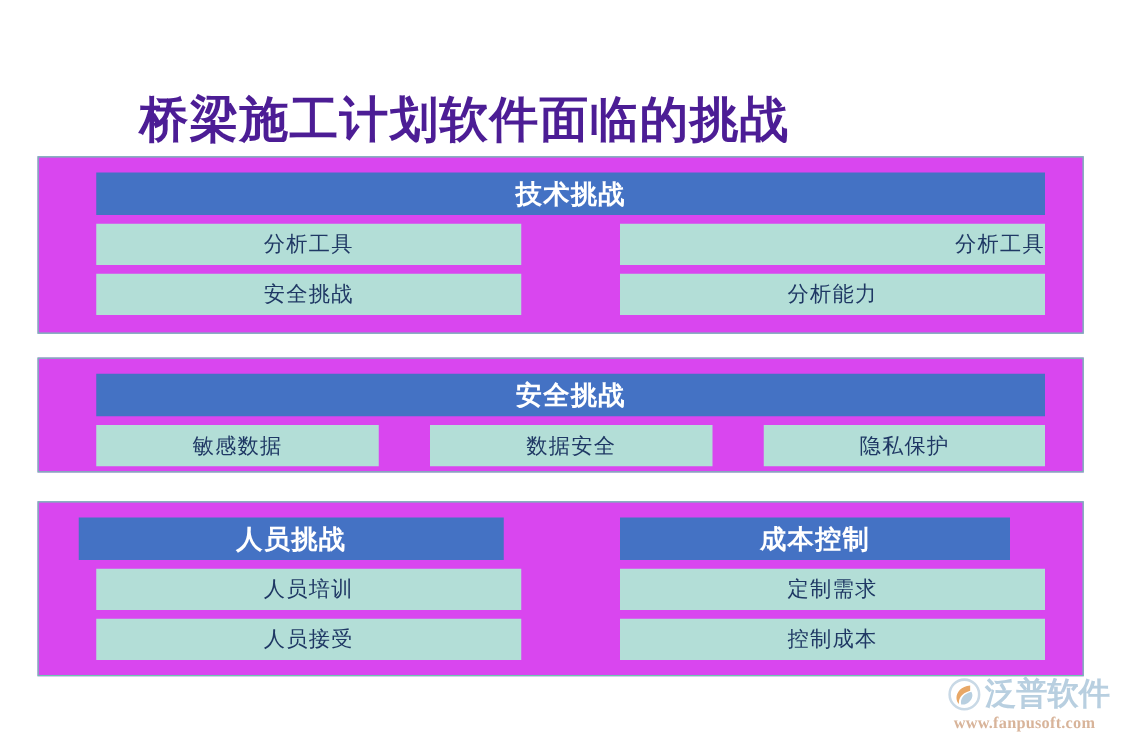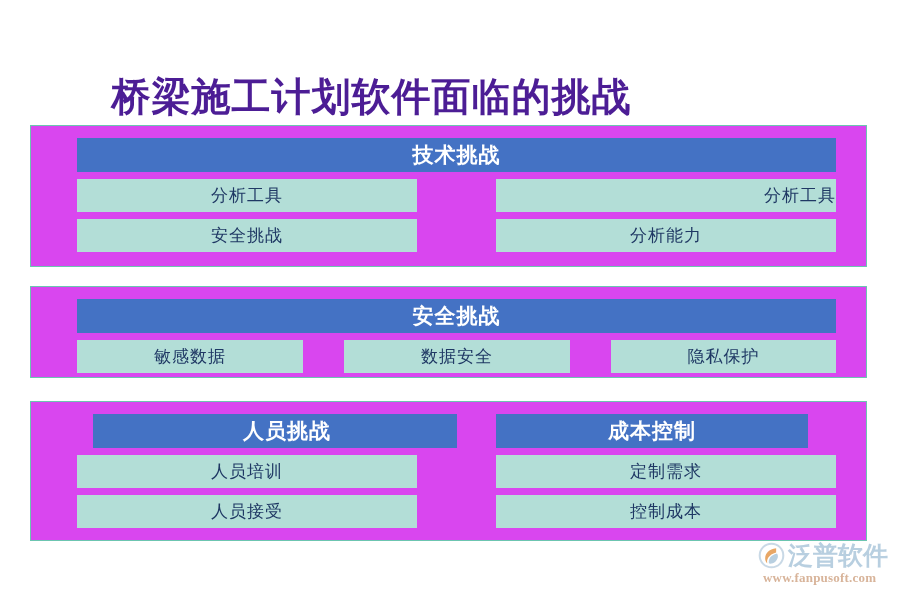--- a/index.html
+++ b/index.html
@@ -91,21 +91,21 @@
   #tech-item-2   { left: 465px; top: 53px; width: 340px; text-align: right; }
   #tech-item-3   { left: 465px; top: 93px; width: 340px; }
 
   
   #safety-header { left: 46px; top: 12px;  width: 759px; }
   #safety-item-0 { left: 46px; top: 53px;  width: 226px; }
   #safety-item-1 { left: 313px; top: 53px; width: 226px; }
   #safety-item-2 { left: 580px; top: 53px; width: 225px; }
 
   
-  #people-header   { left: 62px; top: 12px;  width: 340px; padding-left: 24px; }
+  #people-header   { left: 32px; top: 12px;  width: 340px; }
   #people-item-0   { left: 46px; top: 53px;  width: 340px; }
   #people-item-1   { left: 46px; top: 93px;  width: 340px; }
   #cost-header     { left: 465px; top: 12px; width: 312px; }
   #cost-item-0     { left: 465px; top: 53px; width: 340px; }
   #cost-item-1     { left: 465px; top: 93px; width: 340px; }
 
   
   .watermark {
     position: absolute;
     left: 758px;

